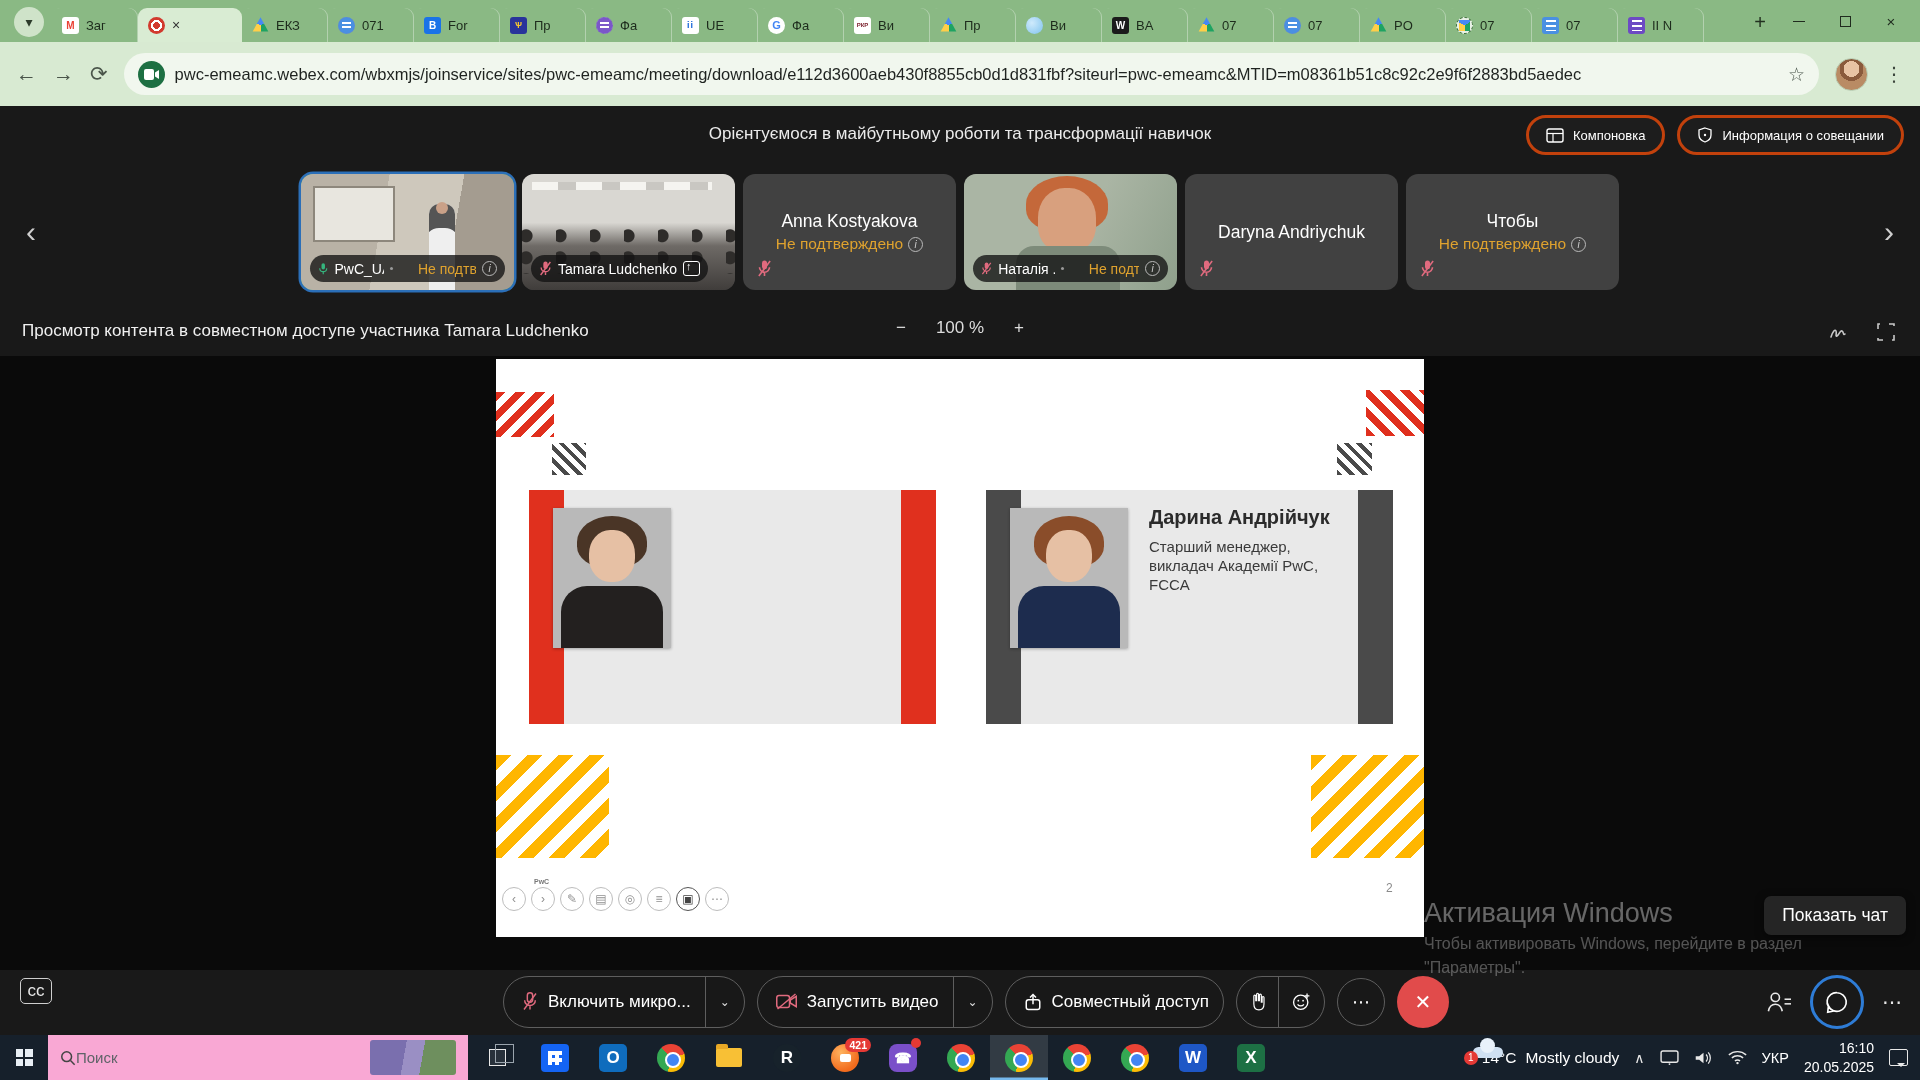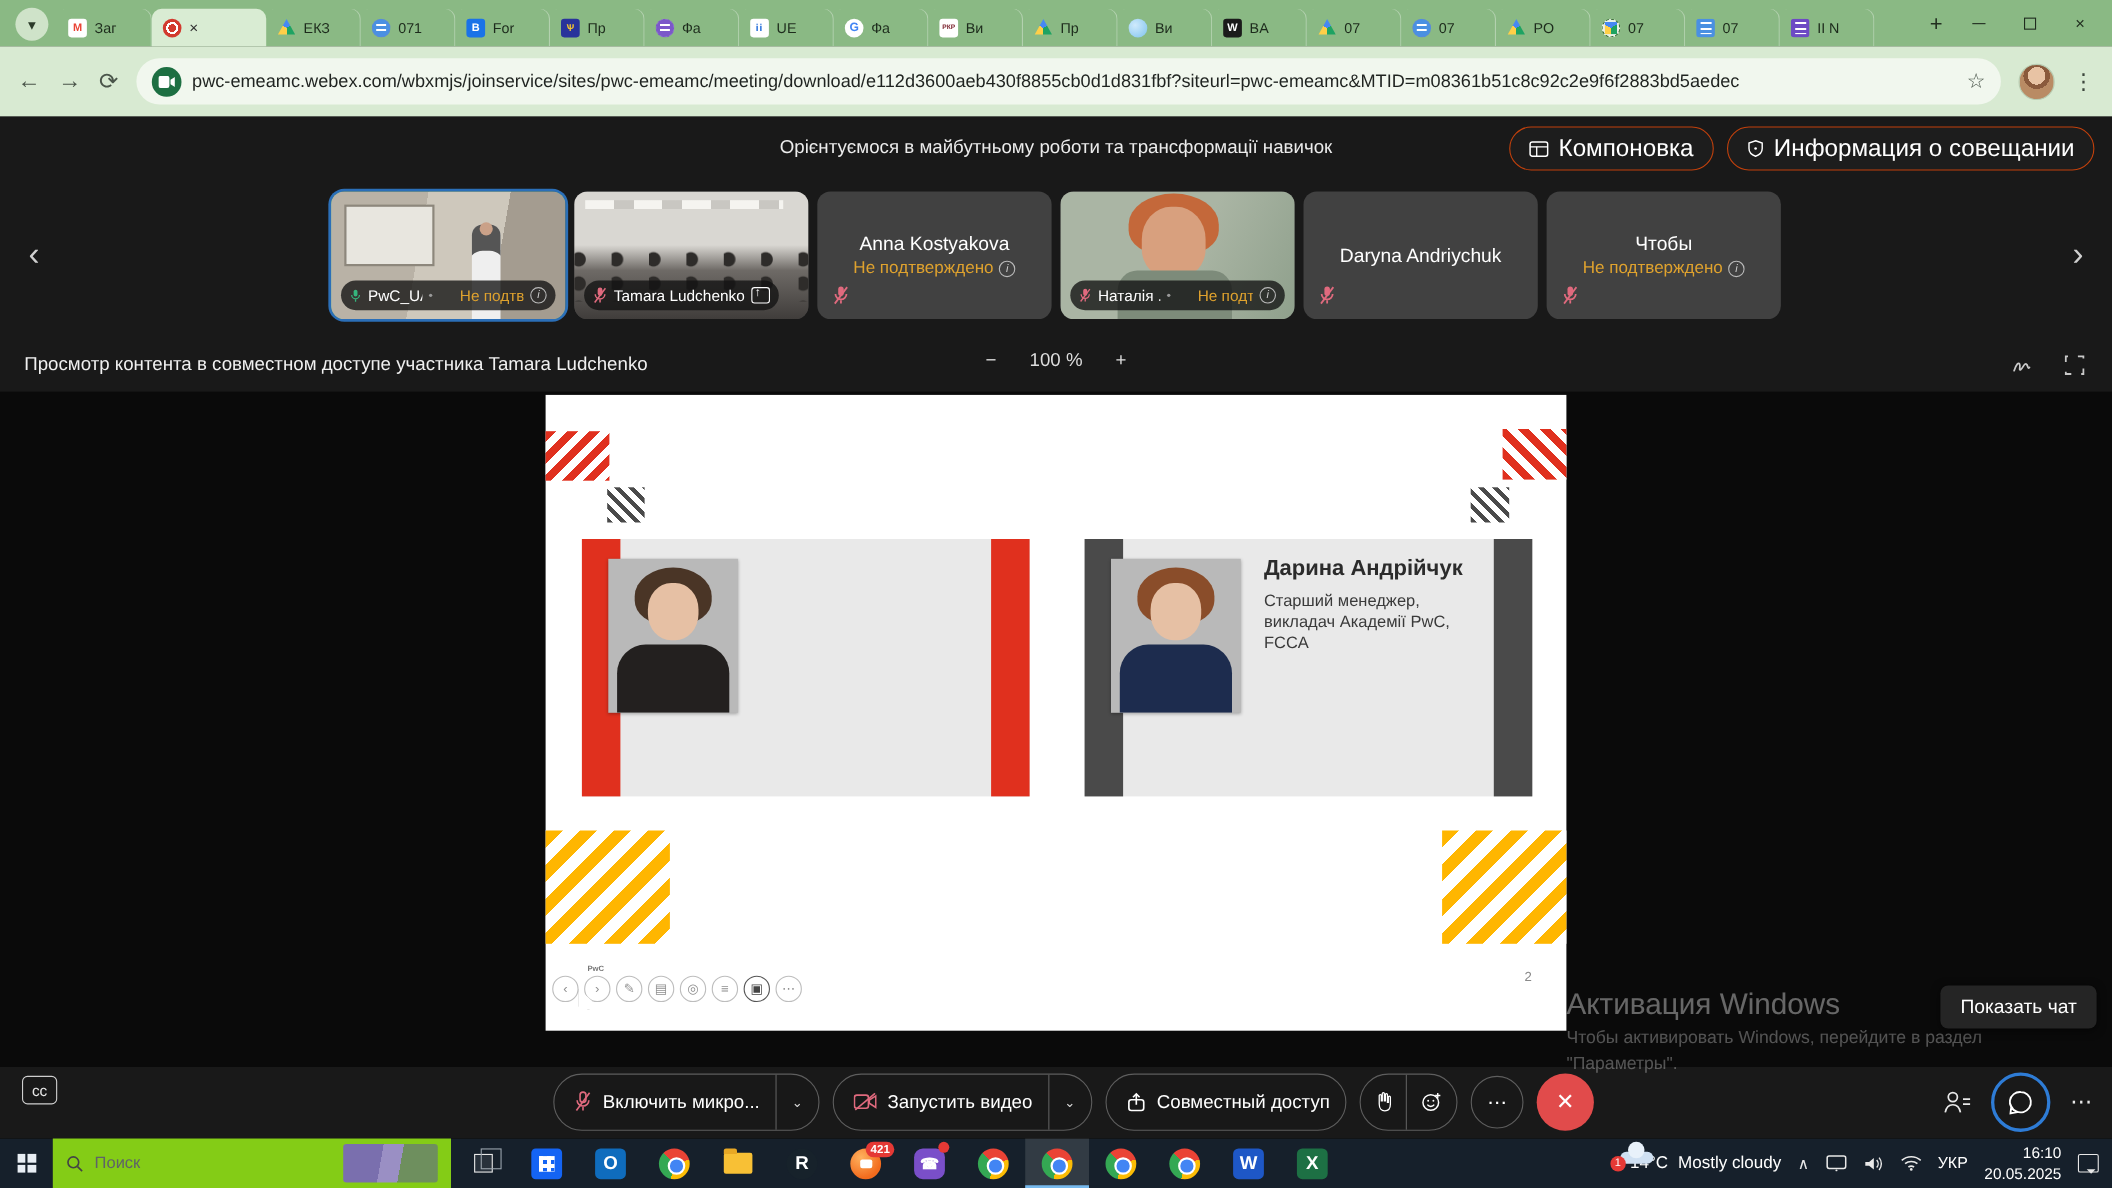--- a/index.html
+++ b/index.html
@@ -47,22 +47,22 @@
   .star { font-size:19px; color:#49544a; flex:none; }
   .profile-avatar { width:33px; height:33px; border-radius:50%; flex:none;
         background: radial-gradient(circle at 50% 32%, #e8c3a4 0 8px, #8a5a3c 8px 12px, #b98b64 12px); border:1px solid #b8ccb2; }
   .menu-dots { font-size:20px; color:#3c463c; flex:none; }
 
   
   .webex { position:relative; height:929px; background:#191919; color:#eee; }
   .mheader { position:absolute; top:0; left:0; right:0; height:58px; }
   .mtitle { position:absolute; top:18px; left:0; right:0; text-align:center; font-size:17px; color:#ececec; }
   .hdr-buttons { position:absolute; right:16px; top:9px; display:flex; gap:12px; }
-  .hbtn { height:40px; border:1px solid #c2410c; border-radius:20px; display:flex; align-items:center; gap:9px;
-          padding:0 17px; font-size:22px; color:#fff; background:#1d1d1d; }
+  .hbtn { height:40px; border:3px solid #c2410c; border-radius:20px; display:flex; align-items:center; gap:9px;
+          padding:0 17px; font-size:13px; color:#fff; background:#1d1d1d; }
 
   .filmstrip { position:absolute; top:60px; left:0; right:0; height:132px; display:flex; align-items:center; justify-content:center; gap:8px; }
   .strip-arrow { position:absolute; top:50%; transform:translateY(-50%); font-size:30px; color:#cfcfcf; width:34px; text-align:center; }
   .strip-arrow.left { left:14px; } .strip-arrow.right { right:14px; }
   .tile { position:relative; width:213px; height:116px; border-radius:12px; background:#414141; overflow:hidden; flex:none; }
   .tile.active { box-shadow:0 0 0 2.5px #3fbfae inset, 0 0 0 2.5px #2b6fb8; }
   .vid { position:absolute; inset:0; }
   .vid-pwc { background:linear-gradient(100deg,#b9b2a6 0 38%,#cec8bc 38% 70%,#a49c90 70%); }
   .vid-pwc .proj { position:absolute; left:14px; top:14px; width:78px; height:52px; background:#e8e6df; box-shadow:0 0 0 2px #8d877c; }
   .vid-pwc .fig { position:absolute; left:128px; top:30px; width:26px; height:86px; border-radius:10px 10px 0 0; background:#efefef; box-shadow:0 28px 0 -4px #555 inset; }
@@ -132,34 +132,34 @@
           display:flex; align-items:center; font-size:17px; }
   .cbtn .seg { display:flex; align-items:center; gap:10px; padding:0 14px 0 18px; }
   .cbtn .chev { border-left:1px solid #5e5e5e; height:100%; display:flex; align-items:center; padding:0 14px; font-size:12px; color:#ddd; }
   .round { width:48px; height:48px; border-radius:50%; border:1px solid #5e5e5e; background:rgba(24,24,24,.6);
            color:#fff; display:flex; align-items:center; justify-content:center; font-size:18px; }
   .leave { width:52px; height:52px; border-radius:50%; background:#e14b4b; border:none; color:#fff; font-size:20px;
            display:flex; align-items:center; justify-content:center; }
   .right-cluster { position:absolute; right:18px; top:862px; height:67px; display:flex; align-items:center; gap:18px; z-index:6; }
   .chat-circle { width:54px; height:54px; border-radius:50%; border:3px solid #2e7cd6; display:flex; align-items:center; justify-content:center; }
   .cc-btn { position:absolute; left:20px; top:872px; width:32px; height:26px; border:1.5px solid #cfcfcf; border-radius:5px;
-            color:#e8e8e8; font-size:14px; display:flex; align-items:center; justify-content:center; z-index:6; }
+            color:#e8e8e8; font-size:17px; display:flex; align-items:center; justify-content:center; z-index:6; }
 
   .tooltip-chat { position:absolute; top:790px; right:14px; background:#252525; border-radius:7px; padding:9px 18px;
                   font-size:17.5px; color:#fff; z-index:8; box-shadow:0 2px 8px rgba(0,0,0,.5); }
   .watermark { position:absolute; left:1424px; top:792px; z-index:5; pointer-events:none; }
   .wm-title { font-size:27px; color:rgba(255,255,255,.38); }
   .wm-line { font-size:16px; color:rgba(255,255,255,.30); margin-top:6px; }
 
   
   .taskbar { height:45px; background:#16202b; display:flex; align-items:stretch; color:#fff; }
   .start { width:48px; display:flex; align-items:center; justify-content:center; }
   .winlogo { width:17px; height:17px; display:grid; grid-template-columns:1fr 1fr; grid-template-rows:1fr 1fr; gap:2px; }
   .winlogo span { background:#e8eef4; }
-  .tsearch { width:362px; background:#84cc16; display:flex; align-items:center; gap:10px; padding:0 12px; position:relative; }
+  .tsearch { width:420px; background:#f9a8d4; display:flex; align-items:center; padding:0 12px; position:relative; }
   .tsearch .stext { color:#5f6368; font-size:15px; flex:1; }
   .simg { width:86px; height:35px; border-radius:3px; background:linear-gradient(100deg,#7a6fae 0 40%,#9a8fc4 40% 60%,#6e8f5e 60%); }
   .tapp { width:58px; display:flex; align-items:center; justify-content:center; position:relative; }
   .tapp.active { background:rgba(255,255,255,.12); box-shadow:inset 0 -2.5px 0 #76b9ed; }
   .appicon { width:28px; height:28px; display:flex; align-items:center; justify-content:center; font-size:17px; font-weight:bold; border-radius:4px; position:relative; }
   .ai-taskview { background:transparent; }
   .ai-taskview i { width:17px; height:17px; border:1.5px solid #e8e8e8; display:block; position:relative; background:rgba(255,255,255,.08); }
   .ai-taskview i::after { content:""; position:absolute; left:5px; top:-6px; width:17px; height:17px; border:1.5px solid #9aa4ad; }
   .ai-appgrid { background:#1464f4; }
   .ai-appgrid::after { content:""; width:14px; height:14px; background:repeating-linear-gradient(#fff 0 4px,transparent 4px 7px), repeating-linear-gradient(90deg,#fff 0 4px,transparent 4px 7px); background-blend-mode:multiply; }

